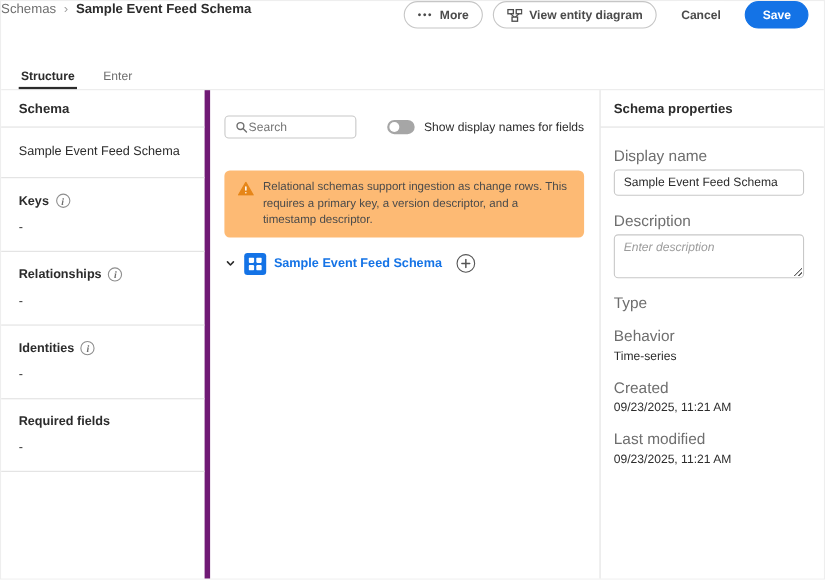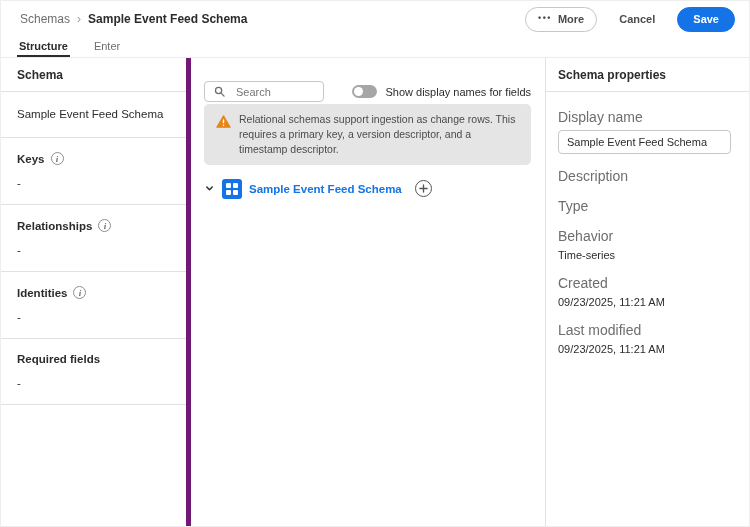--- a/index.html
+++ b/index.html
@@ -1,34 +1,34 @@
 <!DOCTYPE html>
 <html><head>
 <meta charset="utf-8">
 <style>
   * { margin:0; padding:0; box-sizing:border-box; }
   html,body { background:#ffffff; }
   body { font-family:"Liberation Sans","DejaVu Sans",sans-serif; color:#2c2c2c; }
   .app { position:relative; width:750px; height:527px; background:#fff; overflow:hidden; border:1px solid #eee; }
 
   
-  .topbar { display:flex; align-items:center; justify-content:space-between; height:36px; padding:0 14px 0 19px; }
+  .topbar { display:flex; align-items:flex-start; justify-content:space-between; height:36px; padding:0 14px 0 0; }
   .breadcrumb { display:flex; align-items:center; gap:7px; font-size:12px; }
   .crumb-link { color:#6e6e6e; text-decoration:none; cursor:pointer; }
   .crumb-sep { color:#9e9e9e; font-size:12px; }
   .crumb-current { color:#2c2c2c; font-weight:bold; }
   .topbar-actions { display:flex; align-items:center; gap:9px; }
   .btn { display:inline-flex; align-items:center; gap:6px; height:25px; padding:0 12px; border-radius:13px;
          font-size:11px; font-weight:bold; cursor:pointer; background:#fff; border:1px solid #c6c6c6; color:#4b4b4b; font-family:inherit; }
   .btn.quiet { border-color:transparent; }
   .btn.primary { background:#1473e6; border-color:#1473e6; color:#fff; padding:0 15px; }
   .dots { font-size:9px; letter-spacing:1.5px; color:#4b4b4b; position:relative; top:-1px; }
 
   
-  .tabs { display:flex; gap:22px; padding:1px 16px 0; border-bottom:1px solid #ececec; height:21px; align-items:flex-end; }
+  .tabs { display:flex; gap:22px; padding:1px 16px 0; border-bottom:1px solid #ececec; height:21px; align-items:flex-end;margin-top:24px; }
   .tab { font-size:11px; color:#6e6e6e; cursor:pointer; padding:0 2px 5px; }
   .tab.active { color:#2c2c2c; font-weight:bold; border-bottom:2px solid #2c2c2c; padding-bottom:3px; }
 
   
   .content { display:flex; height:469px; }
   .left-panel { width:190px; flex:0 0 190px; border-right:5px solid #701a75; }
   .canvas { flex:1; min-width:0; border-right:1px solid #e1e1e1; padding:23px 14px 0 13px; }
   .right-panel { width:203px; flex:0 0 203px; }
 
   .panel-title { font-size:12px; font-weight:bold; padding:10px 16px 9px 12px; border-bottom:1px solid #e1e1e1; }
@@ -38,30 +38,30 @@
   .schema-item { font-size:11.5px; padding:16px 16px 17px; border-bottom:1px solid #e1e1e1; cursor:pointer; }
   .side-section { padding:14px 16px 15px; border-bottom:1px solid #e1e1e1; }
   .side-label { display:flex; align-items:center; gap:6px; font-size:11.5px; font-weight:bold; }
   .info-icon { display:inline-flex; align-items:center; justify-content:center; width:13px; height:13px;
                border:1px solid #8e8e8e; border-radius:50%; font-size:9px; color:#6e6e6e;
                font-family:"Liberation Serif",serif; font-style:italic; cursor:pointer; flex:0 0 13px; }
   .side-value { font-size:11.5px; color:#2c2c2c; margin-top:12px; }
 
   
   .canvas-top { display:flex; align-items:center; justify-content:space-between; }
-  .search-box { display:flex; align-items:center; gap:11px; width:120px; height:21px; border:1px solid #c8c8c8;
+  .search-box { display:flex; align-items:center; gap:1px; width:120px; height:21px; border:1px solid #c8c8c8;
                 border-radius:4px; padding:0 9px; background:#fff; }
   .search-box input { border:none; outline:none; width:100%; font-size:11px; font-family:inherit; color:#2c2c2c; background:transparent; }
   .search-box input::placeholder { color:#757575; }
   .toggle-group { display:flex; align-items:center; gap:8px; }
   .toggle { width:25px; height:13px; border-radius:7px; background:#a6a6a6; position:relative; cursor:pointer; flex:0 0 25px; }
   .toggle .knob { position:absolute; top:2px; left:2px; width:9px; height:9px; border-radius:50%; background:#fff; }
   .toggle-label { font-size:11px; color:#2c2c2c; }
 
-  .warning-banner { position:relative; margin-top:2px; background:#e5e5e5; border-radius:5px; padding:8px 10px 8px 35px; }
+  .warning-banner { position:relative; margin-top:29px; background:#fdba74; border-radius:5px; padding:8px 10px 8px 35px; }
   .warn-icon { position:absolute; left:12px; top:10px; }
   .warning-text { font-size:10.5px; color:#4b4b4b; line-height:1.42; }
 
   .tree-row { display:flex; align-items:center; margin-top:14px; gap:7px; }
   .chevron { display:inline-flex; cursor:pointer; padding:2px 1px; }
   .schema-icon { width:20px; height:20px; border-radius:3px; background:#1473e6; display:inline-flex;
                  align-items:center; justify-content:center; flex:0 0 20px; }
   .node-label { font-size:11.5px; font-weight:bold; color:#1473e6; cursor:pointer; }
   .add-btn { width:17px; height:17px; margin-left:6px; border-radius:50%; border:1.4px solid #555;
              background:#fff; display:inline-flex; align-items:center; justify-content:center; cursor:pointer; padding:0; }
@@ -85,20 +85,32 @@
     <div class="breadcrumb">
       <a class="crumb-link">Schemas</a>
       <span class="crumb-sep">›</span>
       <span class="crumb-current">Sample Event Feed Schema</span>
     </div>
     <div class="topbar-actions">
       <button class="btn">
         <span class="dots">•••</span>
         <span>More</span>
       </button>
+      <button class="btn">
+        <span style="display:inline-flex;">
+          <svg width="14" height="12" viewBox="0 0 14 12">
+            <rect x="0.7" y="0.7" width="5" height="3.8" fill="none" stroke="#4b4b4b" stroke-width="1.2"></rect>
+            <rect x="8.3" y="0.7" width="5" height="3.8" fill="none" stroke="#4b4b4b" stroke-width="1.2"></rect>
+            <rect x="4.5" y="7.5" width="5" height="3.8" fill="none" stroke="#4b4b4b" stroke-width="1.2"></rect>
+            <line x1="3.2" y1="4.5" x2="6.5" y2="7.5" stroke="#4b4b4b" stroke-width="1"></line>
+            <line x1="10.8" y1="4.5" x2="7.5" y2="7.5" stroke="#4b4b4b" stroke-width="1"></line>
+          </svg>
+        </span>
+        <span>View entity diagram</span>
+      </button>
       <button class="btn quiet">Cancel</button>
       <button class="btn primary">Save</button>
     </div>
   </header>
 
   <nav class="tabs">
     <div class="tab active">Structure</div>
     <div class="tab">Enter</div>
   </nav>
 
@@ -195,20 +207,21 @@
     </section>
 
     <aside class="right-panel">
       <div class="panel-title">Schema properties</div>
       <div class="props-body">
 
         <div class="field-label">Display name</div>
         <input class="text-input" type="text" value="Sample Event Feed Schema" style="">
 
         <div class="field-label">Description</div>
+        <textarea class="text-area" placeholder="Enter description" style=""></textarea>
 
         <div class="field-label">Type</div>
 
         <div class="field-label">Behavior</div>
         <div class="field-value">Time-series</div>
 
         <div class="field-label">Created</div>
         <div class="field-value">09/23/2025, 11:21 AM</div>
 
         <div class="field-label">Last modified</div>

